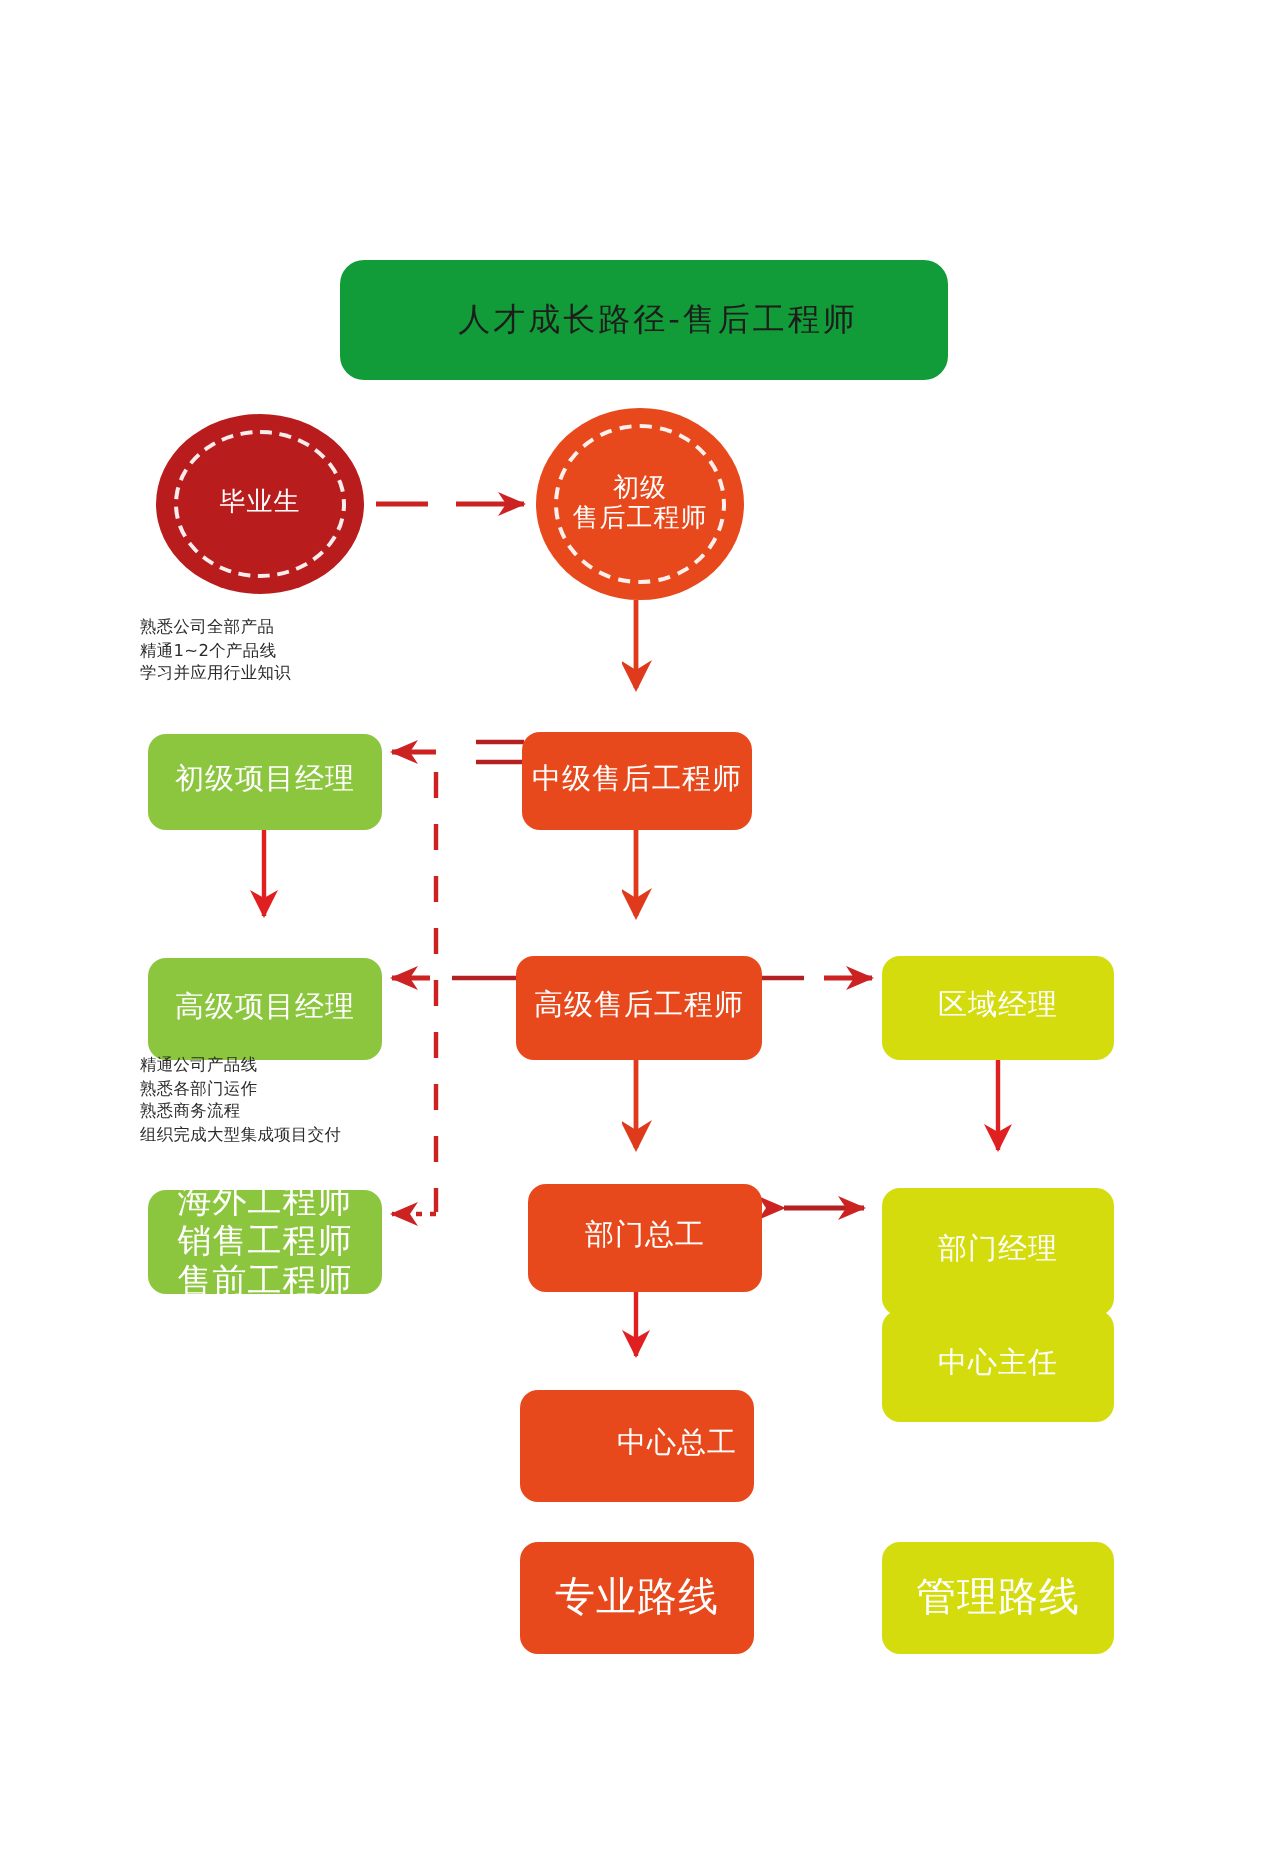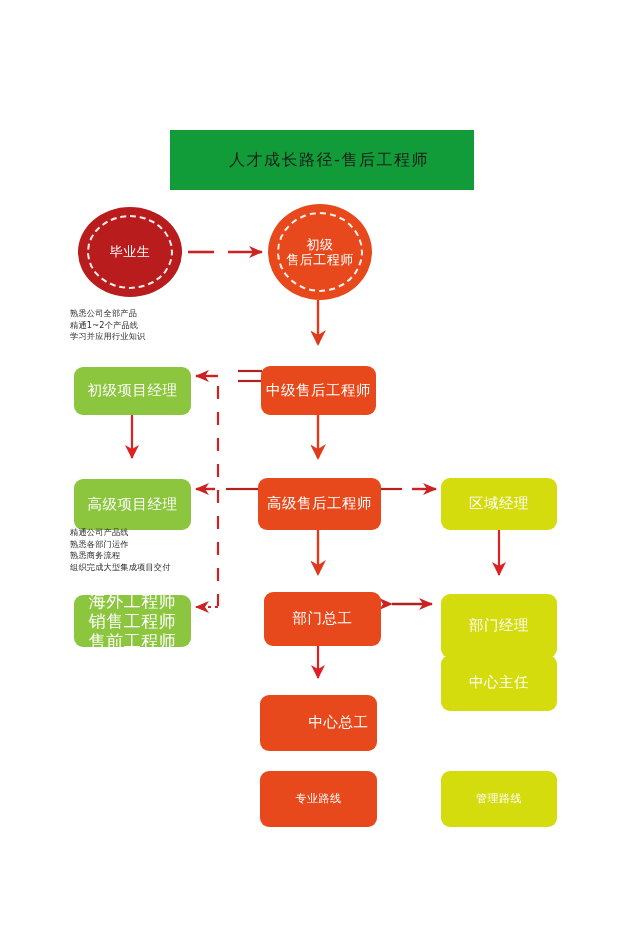--- a/index.html
+++ b/index.html
@@ -26,21 +26,21 @@
     display: flex;
     align-items: center;
     justify-content: center;
     text-align: center;
     color: #ffffff;
     line-height: 1.18;
     white-space: pre-line;
     letter-spacing: 0.5px;
   }
   .title-box {
-    border-radius: 0;
+    border-radius: 12px;
     font-size: 16px;
     color: #1d1d1b;
     letter-spacing: 1.5px;
     padding-left: 14px;
   }
   .rect {
     border-radius: 9px;
     font-size: 14.5px;
     margin-top: 14px;
   }
@@ -58,21 +58,21 @@
   .notes {
     position: absolute;
     font-size: 8.2px;
     line-height: 1.42;
     color: #2b2b2b;
     white-space: pre-line;
     letter-spacing: 0.2px;
   }
   .legend {
     border-radius: 9px;
-    font-size: 11px;
+    font-size: 20px;
   }
 </style>
 </head>
 <body>
 
 <svg id="canvas" viewBox="0 0 640 925" xmlns="http://www.w3.org/2000/svg">
   <defs>
     <marker id="arrowRight" markerWidth="14" markerHeight="12" refX="13" refY="6" orient="auto" markerUnits="userSpaceOnUse">
       <path d="M0,0 L14,6 L0,12 L4,6 Z" fill="#CC2222"></path>
     </marker>

